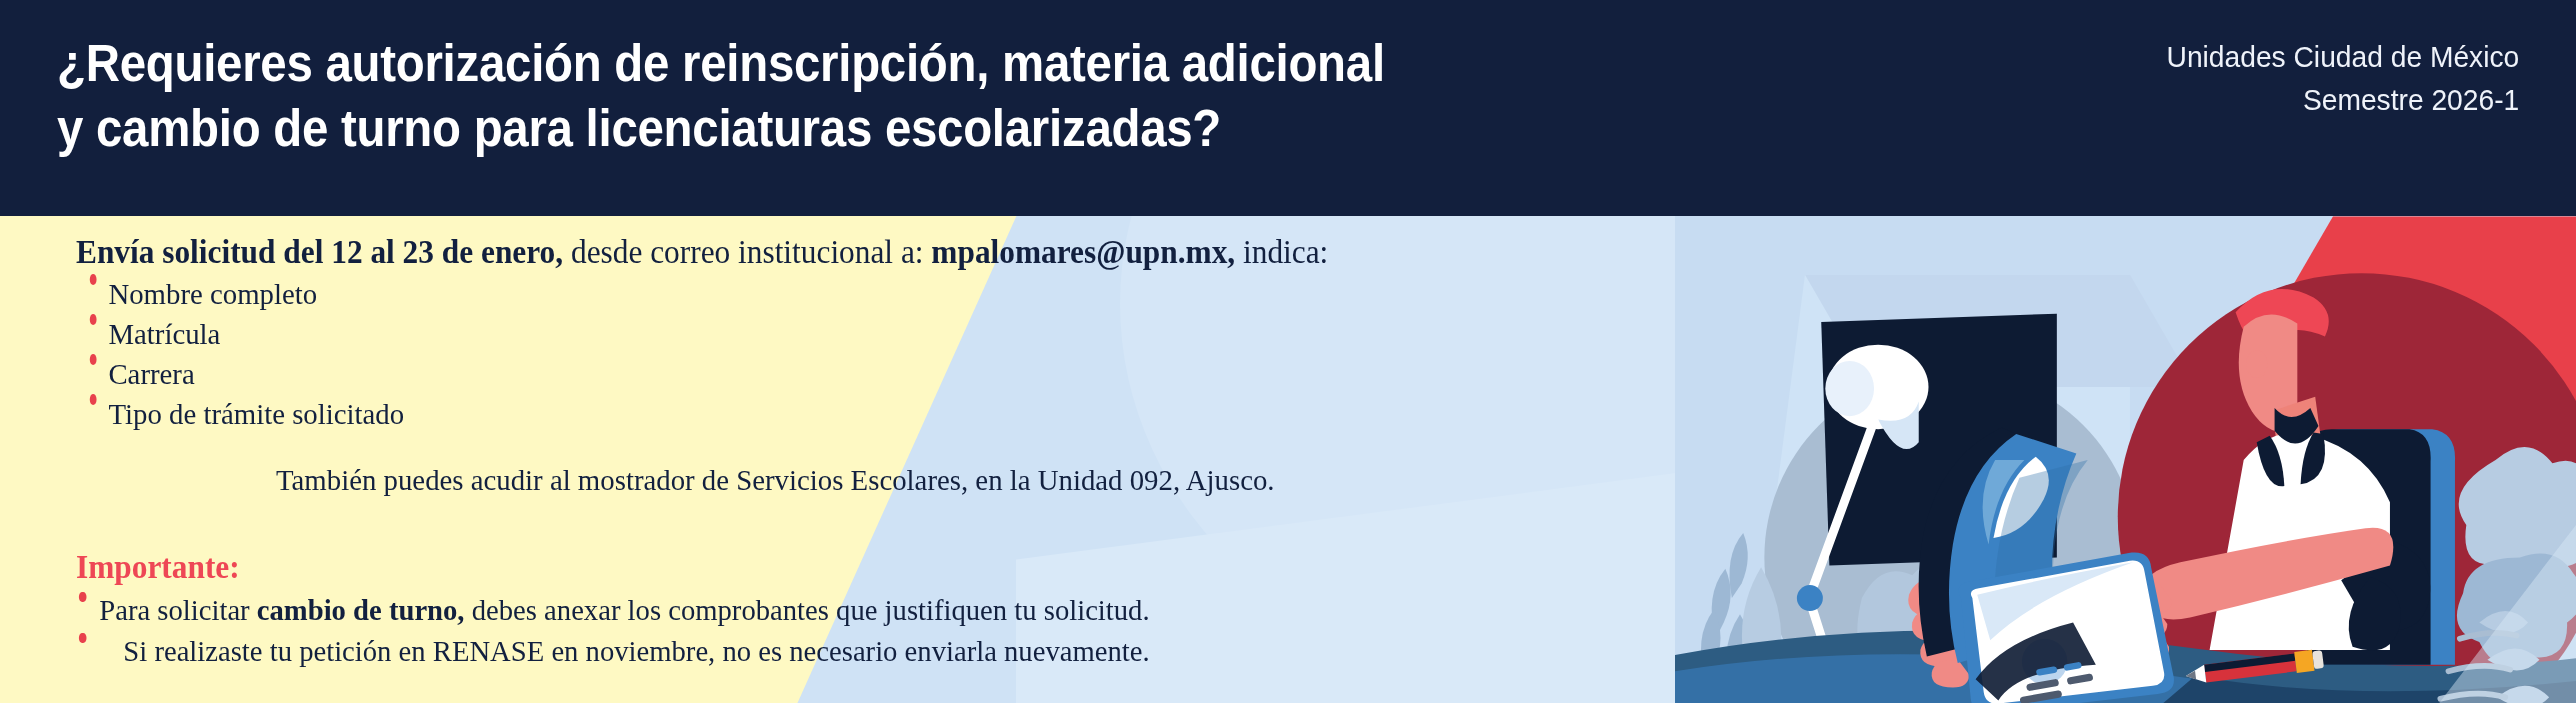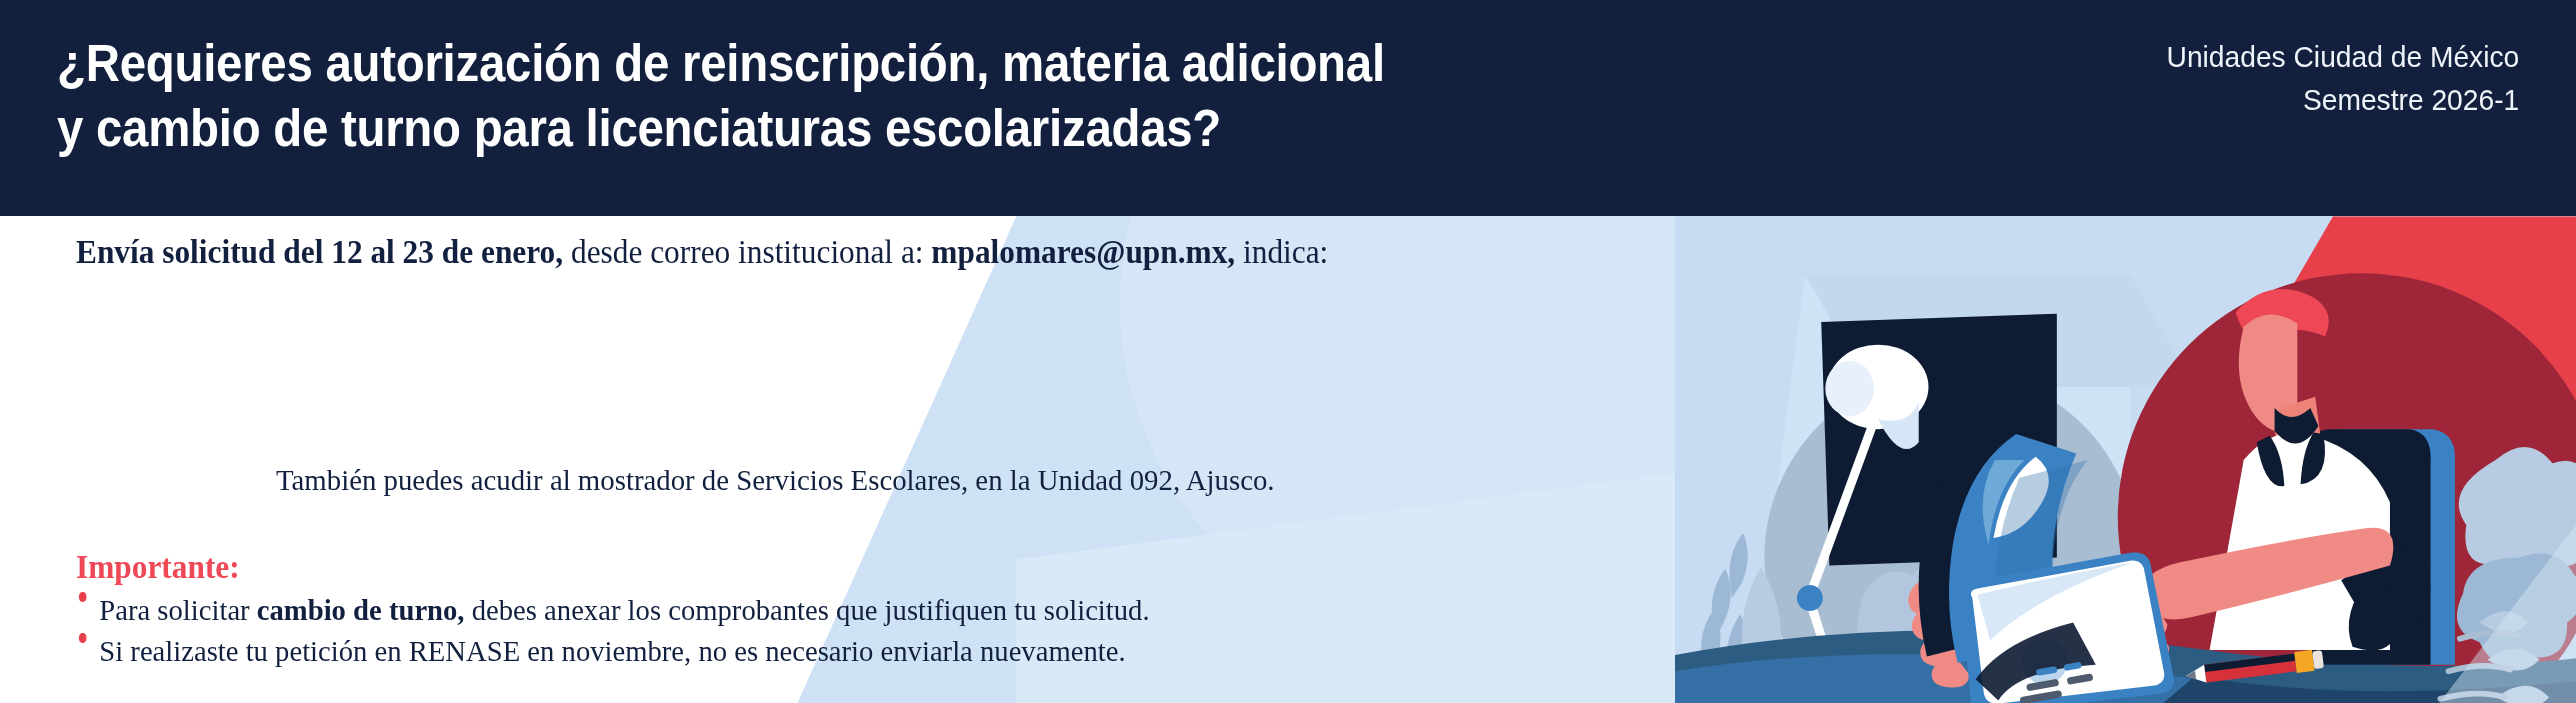--- a/index.html
+++ b/index.html
@@ -7,21 +7,21 @@
   body{
     width:2576px; height:704px;
     font-family:"Liberation Sans", sans-serif;
     overflow:hidden; position:relative;
   }
 
   
   #banner{
     position:relative;
     width:2576px; height:704px;
-    background:#ffffff;
+    background:#fef9c3;
     overflow:hidden;
   }
 
   
   #header{
     position:absolute; left:0; top:0;
     width:2576px; height:216px;
     background:#121F3D;
     z-index:40;
   }
@@ -121,20 +121,21 @@
   #important-label{
     position:absolute; left:76px; top:335px;
     font-size:33px; font-weight:bold; color:#EE4755;
     line-height:1; white-space:nowrap;
     transform:scaleX(0.95); transform-origin:left top;
   }
 
   .note-list{
     position:absolute; left:76px; top:379px;
     list-style:none;
+    text-align:right;
   }
   .note-list li{
     position:relative;
     font-size:30px; color:#12203F;
     line-height:1; height:41px;
     padding-left:24.4px;
     white-space:nowrap;
     transform:scaleX(0.955); transform-origin:left top;
   }
   .note-list li .dot{
@@ -308,20 +309,26 @@
       <span class="ml">Semestre 2026-1</span>
     </div>
   </div>
 
   <div id="copy">
 
     <div class="lead">
       <b>Envía solicitud del 12 al 23 de enero,</b><span> desde correo institucional a: </span><b>mpalomares@upn.mx,</b><span> indica:</span>
     </div>
 
+    <ul class="req-list">
+      <li><span class="dot"></span><span>Nombre completo</span></li>
+      <li><span class="dot"></span><span>Matrícula</span></li>
+      <li><span class="dot"></span><span>Carrera</span></li>
+      <li><span class="dot"></span><span>Tipo de trámite solicitado</span></li>
+    </ul>
 
     <div id="also-line">También puedes acudir al mostrador de Servicios Escolares, en la Unidad 092, Ajusco.</div>
 
     <div id="important-label">Importante:</div>
 
     <ul class="note-list">
       <li>
         <span class="dot"></span><span>Para solicitar </span><b>cambio de turno,</b><span> debes anexar los comprobantes que justifiquen tu solicitud.</span>
       </li>
       <li>

